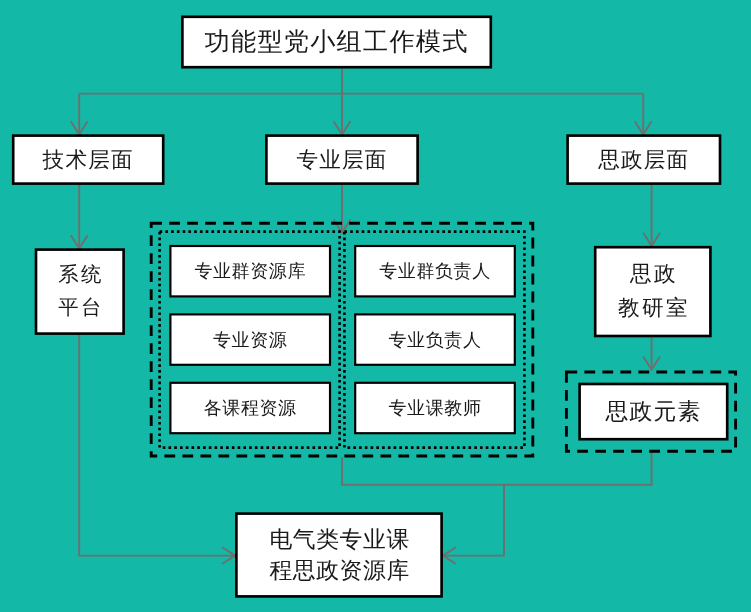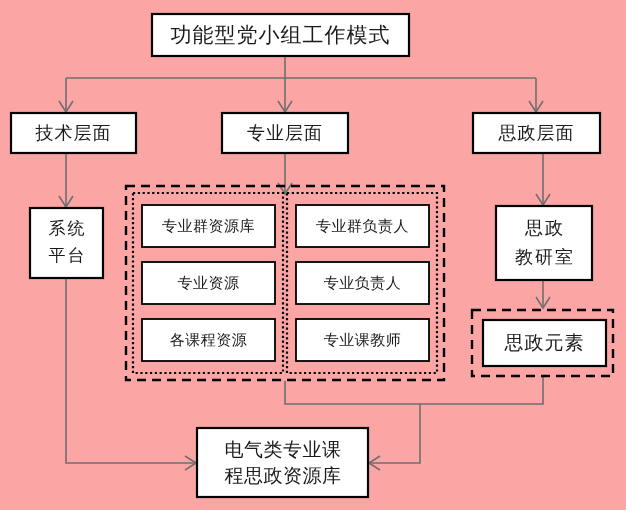--- a/index.html
+++ b/index.html
@@ -8,21 +8,21 @@
     padding: 0;
     background: #ffffff;
   }
   body {
     font-family: "Liberation Sans", "DejaVu Sans", sans-serif;
   }
   #diagram-root {
     position: relative;
     width: 626px;
     height: 510px;
-    background: #fca5a5;
+    background: #14b8a6;
     overflow: hidden;
   }
   svg#flow {
     position: absolute;
     top: 0;
     left: 0;
     width: 626px;
     height: 510px;
     display: block;
   }

